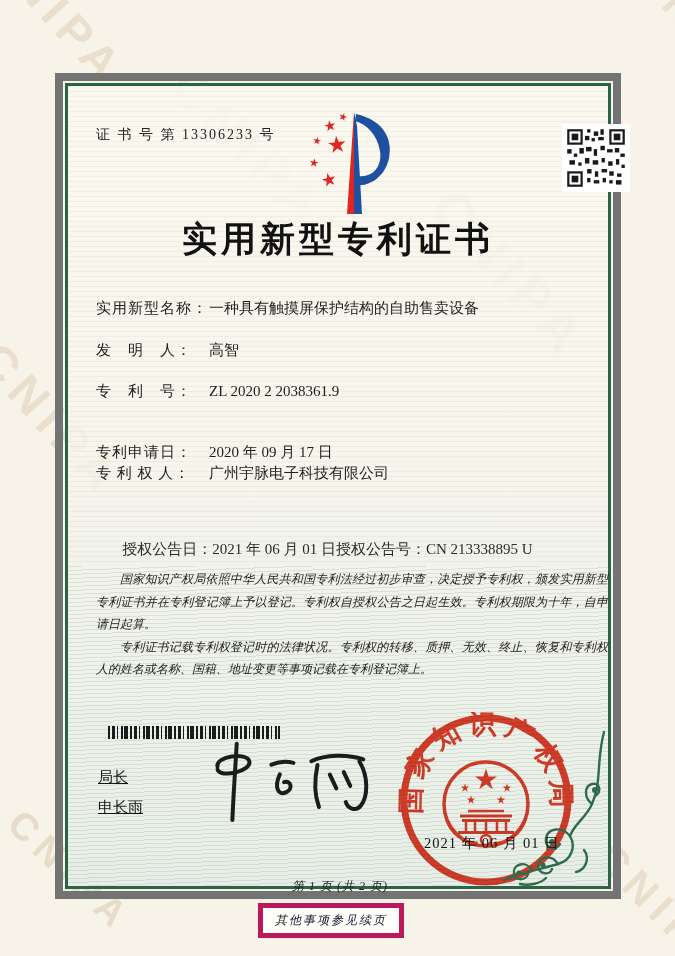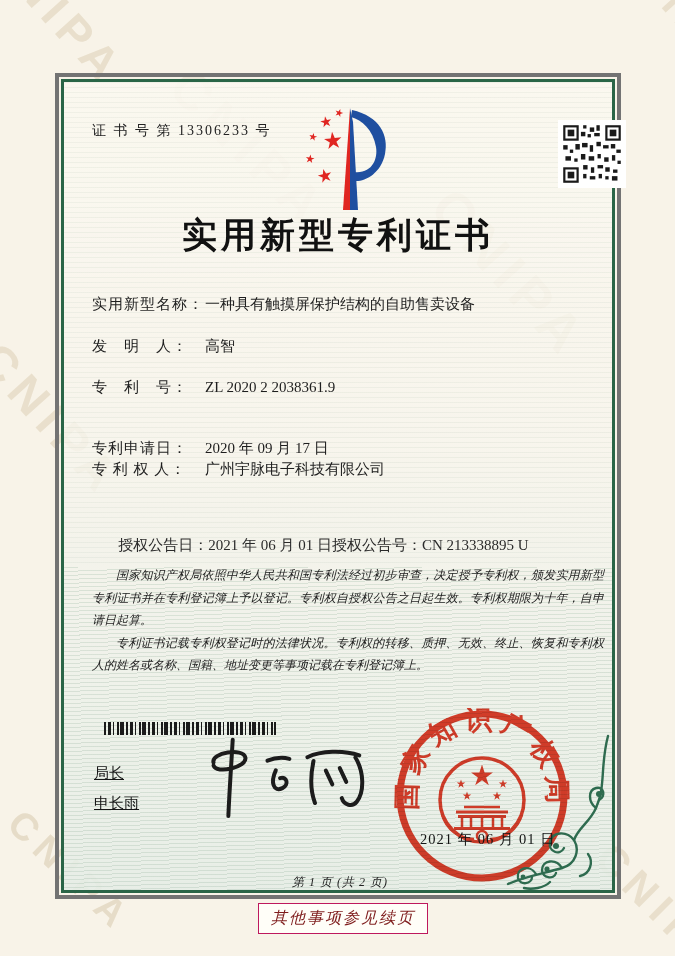--- a/index.html
+++ b/index.html
@@ -19,21 +19,21 @@
   .wm1{left:-34px;top:-16px;font-size:46px;transform:rotate(48deg);}
   .wm2{left:150px;top:118px;font-size:52px;transform:rotate(45deg);opacity:.4;}
   .wm3{left:594px;top:-20px;font-size:40px;transform:rotate(48deg);}
   .wm4{left:408px;top:242px;font-size:54px;transform:rotate(48deg);}
   .wm5{left:-42px;top:392px;font-size:48px;transform:rotate(48deg);}
   .wm6{left:-8px;top:850px;font-size:38px;transform:rotate(44deg);opacity:.85;}
   .wm7{left:578px;top:886px;font-size:42px;transform:rotate(45deg);}
   
   .frame{
     position:absolute;left:55px;top:73px;width:566px;height:826px;
-    border:4px solid #737373;z-index:2;box-sizing:border-box;
+    border:8px solid #737373;z-index:2;box-sizing:border-box;
   }
   .frame-inner{
     position:absolute;inset:2px;border:3px solid #2a6547;box-sizing:border-box;
     background:linear-gradient(to bottom,
       rgba(251,248,240,.88) 0%,
       rgba(247,245,237,.80) 45%,
       rgba(238,241,234,.85) 72%,
       rgba(229,237,230,.9) 100%);
   }
   .waves-a,.waves-b{position:absolute;left:0;right:0;pointer-events:none;}
@@ -81,22 +81,22 @@
   .seal-date{
     position:absolute;left:356px;top:748px;font-size:14.5px;letter-spacing:1px;
     color:#141414;z-index:5;white-space:nowrap;
   }
   .page-ind{position:absolute;left:4px;right:0;top:792px;text-align:center;font-size:12px;
     font-style:italic;color:#222;letter-spacing:1px;}
   .flourish{position:absolute;right:-4px;bottom:-6px;width:120px;height:170px;z-index:4;}
   
   .cont-note{
     position:absolute;left:258px;top:903px;z-index:3;
-    background:#fffef8;border:1px solid #be185d;padding:4px 12px;
-    font-size:16px;font-style:italic;letter-spacing:2px;color:#7f1d1d;
+    background:#fffef8;border:5px solid #be185d;padding:4px 12px;
+    font-size:12px;font-style:italic;letter-spacing:2px;color:#0f172a;
   }
 </style>
 </head>
 <body>
 
 <div class="wm wm1">CNIPA</div>
 <div class="wm wm2">CNIPA</div>
 <div class="wm wm3">CNIPA</div>
 <div class="wm wm4">CNIPA</div>
 <div class="wm wm5">CNIPA</div>

